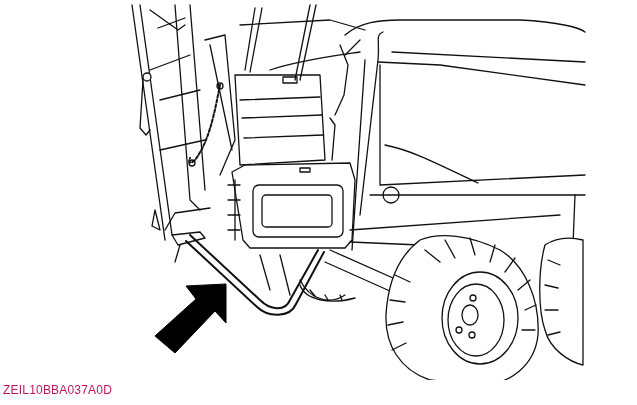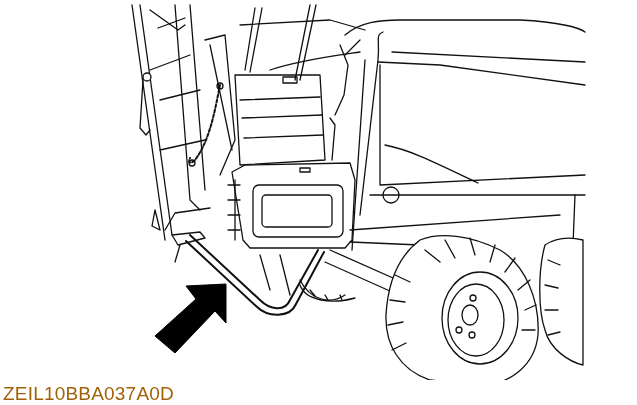--- a/index.html
+++ b/index.html
@@ -2,21 +2,21 @@
 <html><head>
   <meta charset="utf-8">
   <style>
     html, body { margin: 0; padding: 0; background: #ffffff; }
     body { width: 637px; height: 405px; position: relative; overflow: hidden; font-family: "Liberation Sans", sans-serif; }
     .figure { position: absolute; left: 0; top: 0; width: 637px; height: 380px; }
     .figure svg { width: 637px; height: 380px; display: block; }
     .figure svg .ln { fill: none; stroke: #111; stroke-width: 1.3; stroke-linejoin: round; stroke-linecap: round; }
     .figure svg .ln2 { fill: none; stroke: #111; stroke-width: 2; stroke-linejoin: round; stroke-linecap: round; }
     .figure svg .wfill { fill: #ffffff; stroke: #111; stroke-width: 1.3; stroke-linejoin: round; }
-    .caption { position: absolute; left: 3px; top: 383px; font-size: 19px; color: #a16207; letter-spacing: 0.2px; }
+    .caption { position: absolute; left: 3px; top: 383px; font-size: 12px; color: #be185d; letter-spacing: 0.2px; }
   </style>
 </head>
 <body>
 
 <div class="figure">
   <svg viewBox="0 0 637 380" xmlns="http://www.w3.org/2000/svg">
 
     <g>
       <path class="ln" d="M132 5 L165 240"></path>
       <path class="ln" d="M140 5 L172 235"></path>

